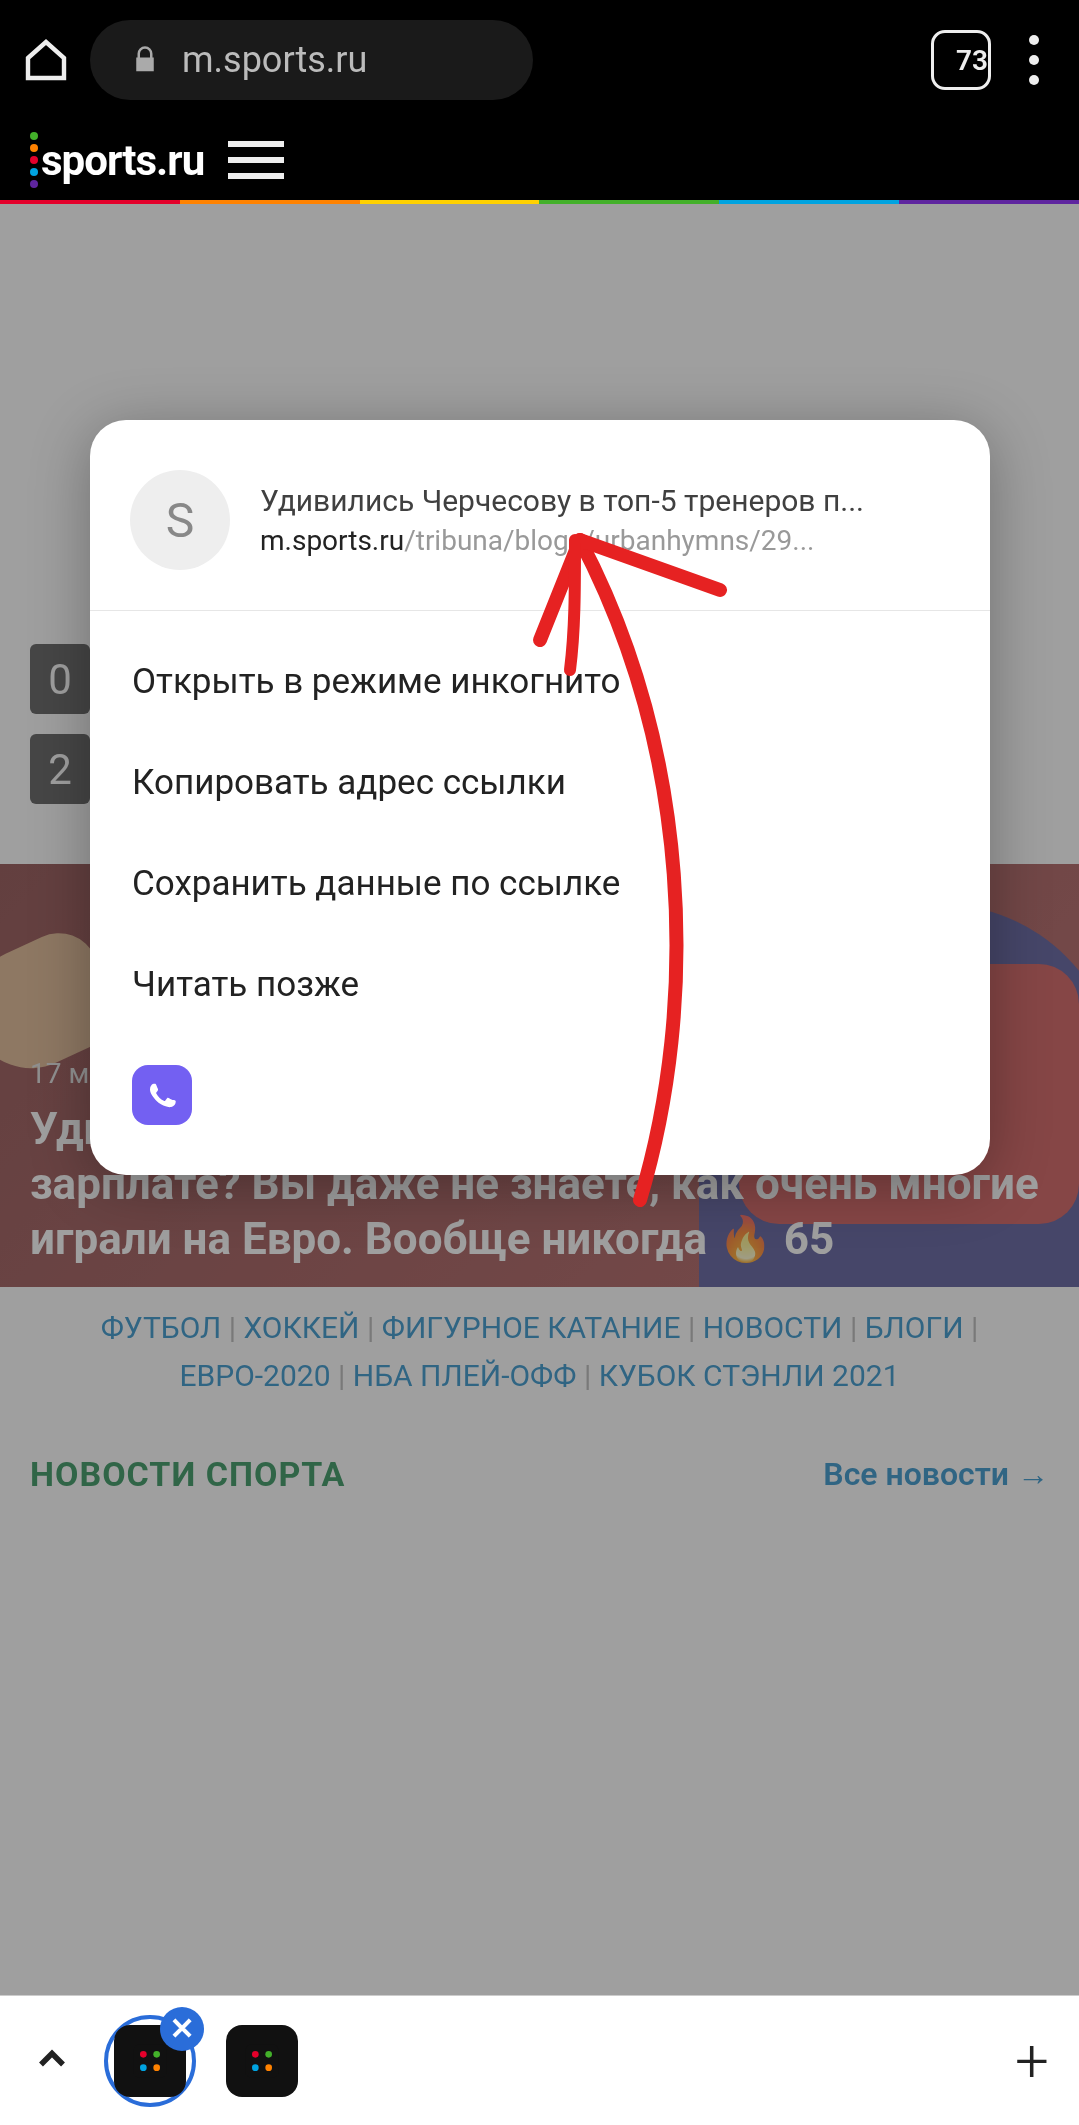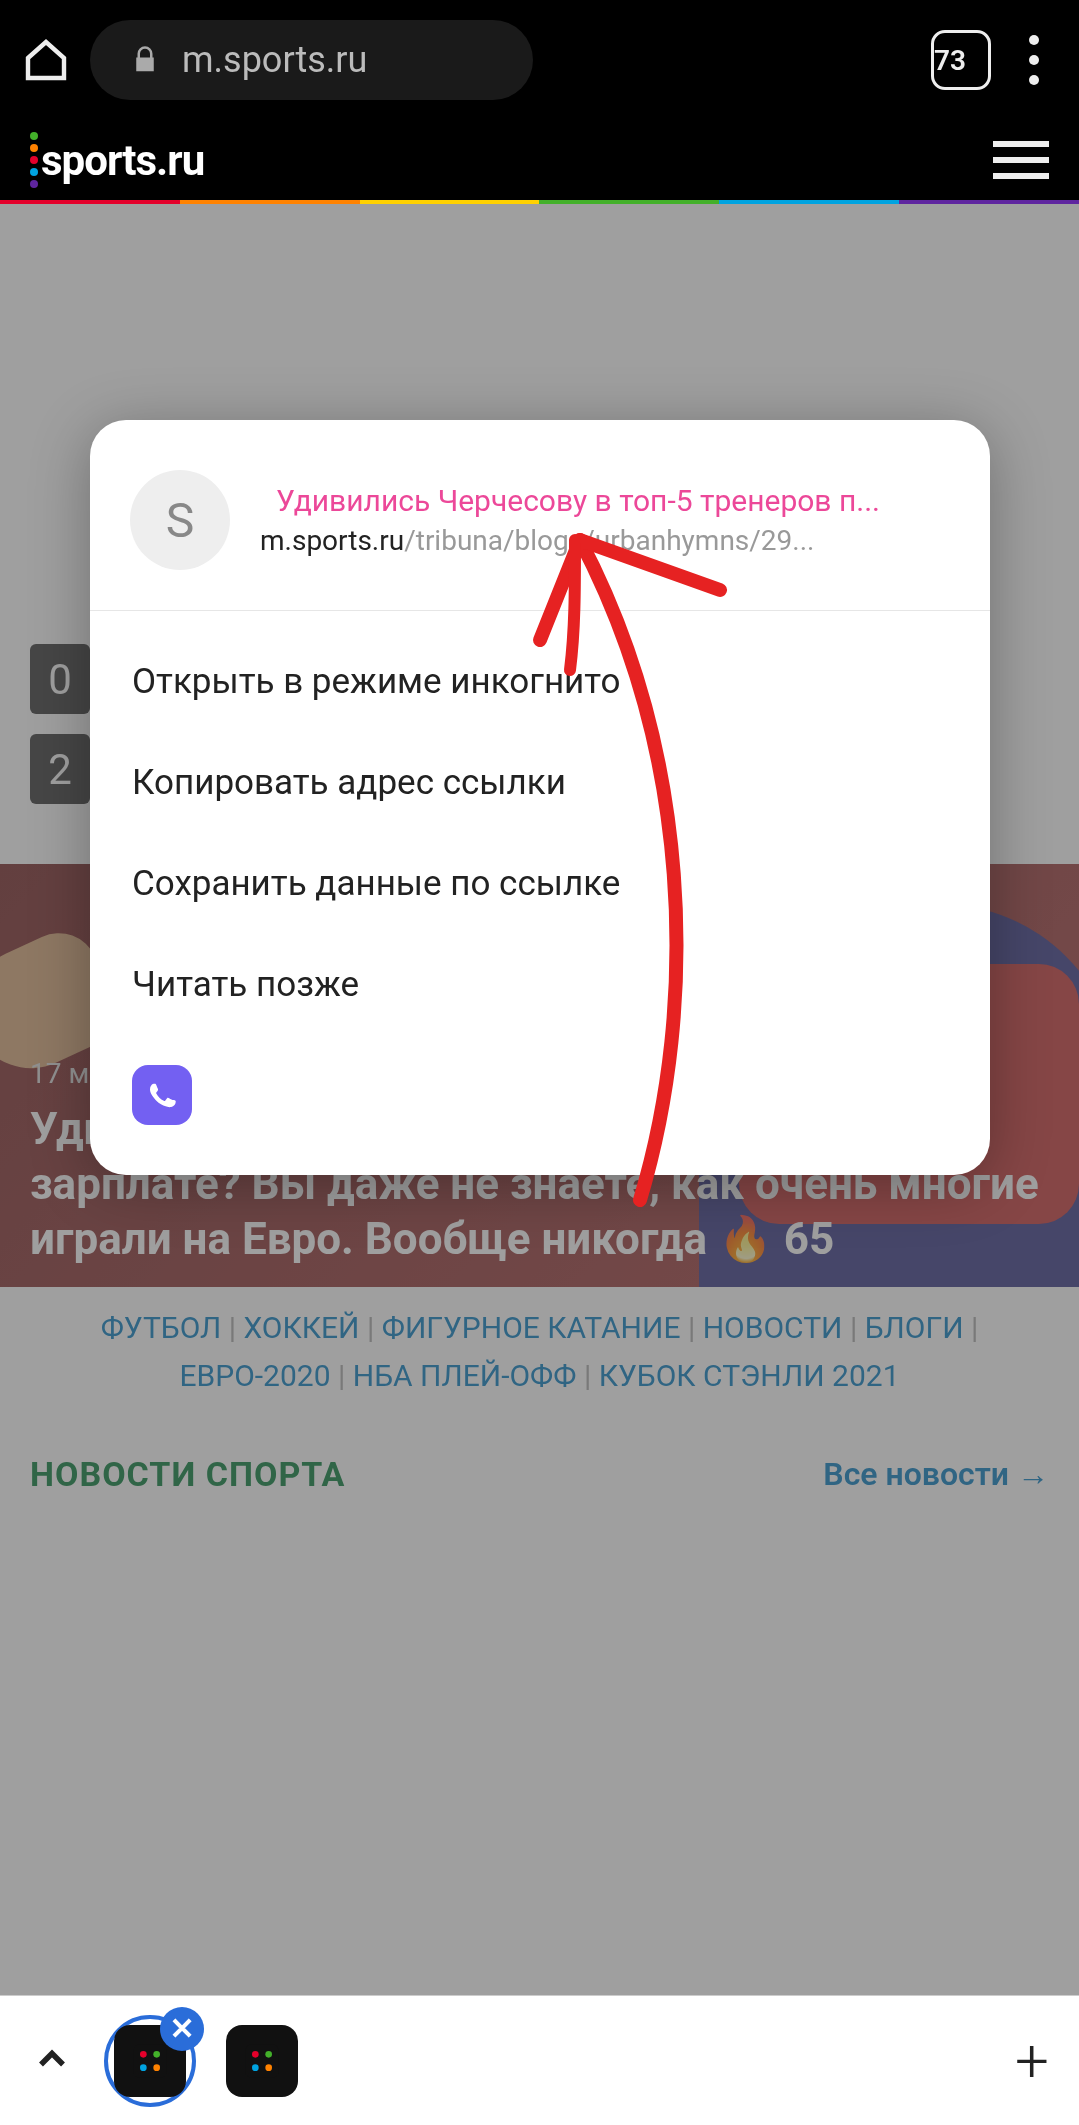--- a/index.html
+++ b/index.html
@@ -2,26 +2,26 @@
 <html><head>
 <meta charset="utf-8">
 <style>
   * { box-sizing: border-box; margin: 0; padding: 0; }
   html, body { width: 1079px; height: 2125px; overflow: hidden; font-family: -apple-system, Roboto, Arial, sans-serif; background: #000; }
   .browser-bar { height: 120px; background: #000; display: flex; align-items: center; padding: 0 20px; gap: 18px; }
   .home-icon { width: 52px; height: 52px; display: flex; align-items: center; justify-content: center; }
   .url-pill { flex: 1; background: #1a1a1a; border-radius: 60px; height: 80px; display: flex; align-items: center; padding: 0 40px; gap: 22px; max-width: 640px; }
   .lock-svg { width: 30px; height: 30px; }
   .url-text { color: #bbb; font-size: 36px; }
-  .tab-badge { width: 60px; height: 60px; border: 3px solid #eee; border-radius: 14px; display: flex; align-items: center; justify-content: flex-start; color: #eee; font-size: 28px; font-weight: 600; }
+  .tab-badge { width: 60px; height: 60px; border: 3px solid #eee; border-radius: 14px; display: flex; align-items: center; justify-content: flex-end; color: #eee; font-size: 28px; font-weight: 600; }
   .kebab { display: flex; flex-direction: column; gap: 10px; align-items: center; justify-content: center; width: 50px; height: 60px; }
   .kebab span { width: 10px; height: 10px; background: #eee; border-radius: 50%; }
 
   .page { position: relative; height: 2005px; background: #fff; }
-  .site-header { height: 80px; background: #000; display: flex; align-items: center; justify-content: space-between; padding: 0 30px; gap: 24px; }
+  .site-header { height: 80px; background: #000; display: flex; align-items: center; padding: 0 30px; gap: 24px; }
   .logo { display: flex; align-items: center; gap: 3px; }
   .logo-dots { display: flex; flex-direction: column; gap: 4px; }
   .logo-dots span { width: 8px; height: 8px; border-radius: 50%; }
   .logo-text { color: #fff; font-size: 42px; font-weight: 700; letter-spacing: -1px; }
   .burger { display: flex; flex-direction: column; gap: 10px; }
   .burger span { width: 56px; height: 6px; background: #eee; }
   .rainbow { height: 4px; display: flex; }
   .rainbow span { flex: 1; }
 
   .content-area { position: relative; height: 1921px; }
@@ -55,21 +55,21 @@
   .chev-up { transform: rotate(180deg); }
   .fav-tile { width: 72px; height: 72px; border-radius: 16px; background: #111; display: flex; align-items: center; justify-content: center; position: relative; }
   .fav-ring { border: 4px solid #2a6dd9; border-radius: 50%; padding: 6px; position: relative; }
   .fav-x { position: absolute; top: -12px; right: -12px; width: 44px; height: 44px; border-radius: 50%; background: #2a6dd9; color: #fff; display: flex; align-items: center; justify-content: center; font-size: 30px; font-weight: 700; }
   .plus { margin-left: auto; font-size: 60px; font-weight: 300; color: #222; }
 
   .context-menu { position: absolute; top: 300px; left: 90px; width: 900px; background: #fff; border-radius: 36px; z-index: 10; box-shadow: 0 10px 60px rgba(0,0,0,0.3); overflow: hidden; }
   .cm-header { display: flex; align-items: center; gap: 30px; padding: 50px 40px 40px; border-bottom: 1px solid #e6e6e6; }
   .cm-favicon { width: 100px; height: 100px; border-radius: 50%; background: #eee; color: #888; display: flex; align-items: center; justify-content: center; font-size: 48px; font-weight: 400; flex-shrink: 0; }
   .cm-texts { flex: 1; min-width: 0; }
-  .cm-title { font-size: 30px; color: #ec4899; white-space: nowrap; overflow: hidden; text-overflow: ellipsis; margin-left: 16px; }
+  .cm-title { font-size: 30px; color: #404040; white-space: nowrap; overflow: hidden; text-overflow: ellipsis; }
   .cm-url { font-size: 28px; color: #222; white-space: nowrap; overflow: hidden; text-overflow: ellipsis; margin-top: 6px; }
   .cm-url .dim { color: #999; }
   .cm-list { padding: 20px 0; }
   .cm-item { padding: 30px 42px; font-size: 35px; color: #222; display: flex; align-items: center; justify-content: space-between; }
   .viber { width: 60px; height: 60px; border-radius: 16px; background: #7360f2; display: flex; align-items: center; justify-content: center; }
   .viber svg { width: 36px; height: 36px; }
 
   .annotation { position: absolute; top: 380px; left: 520px; width: 480px; height: 720px; z-index: 20; pointer-events: none; }
 </style>
 </head>

